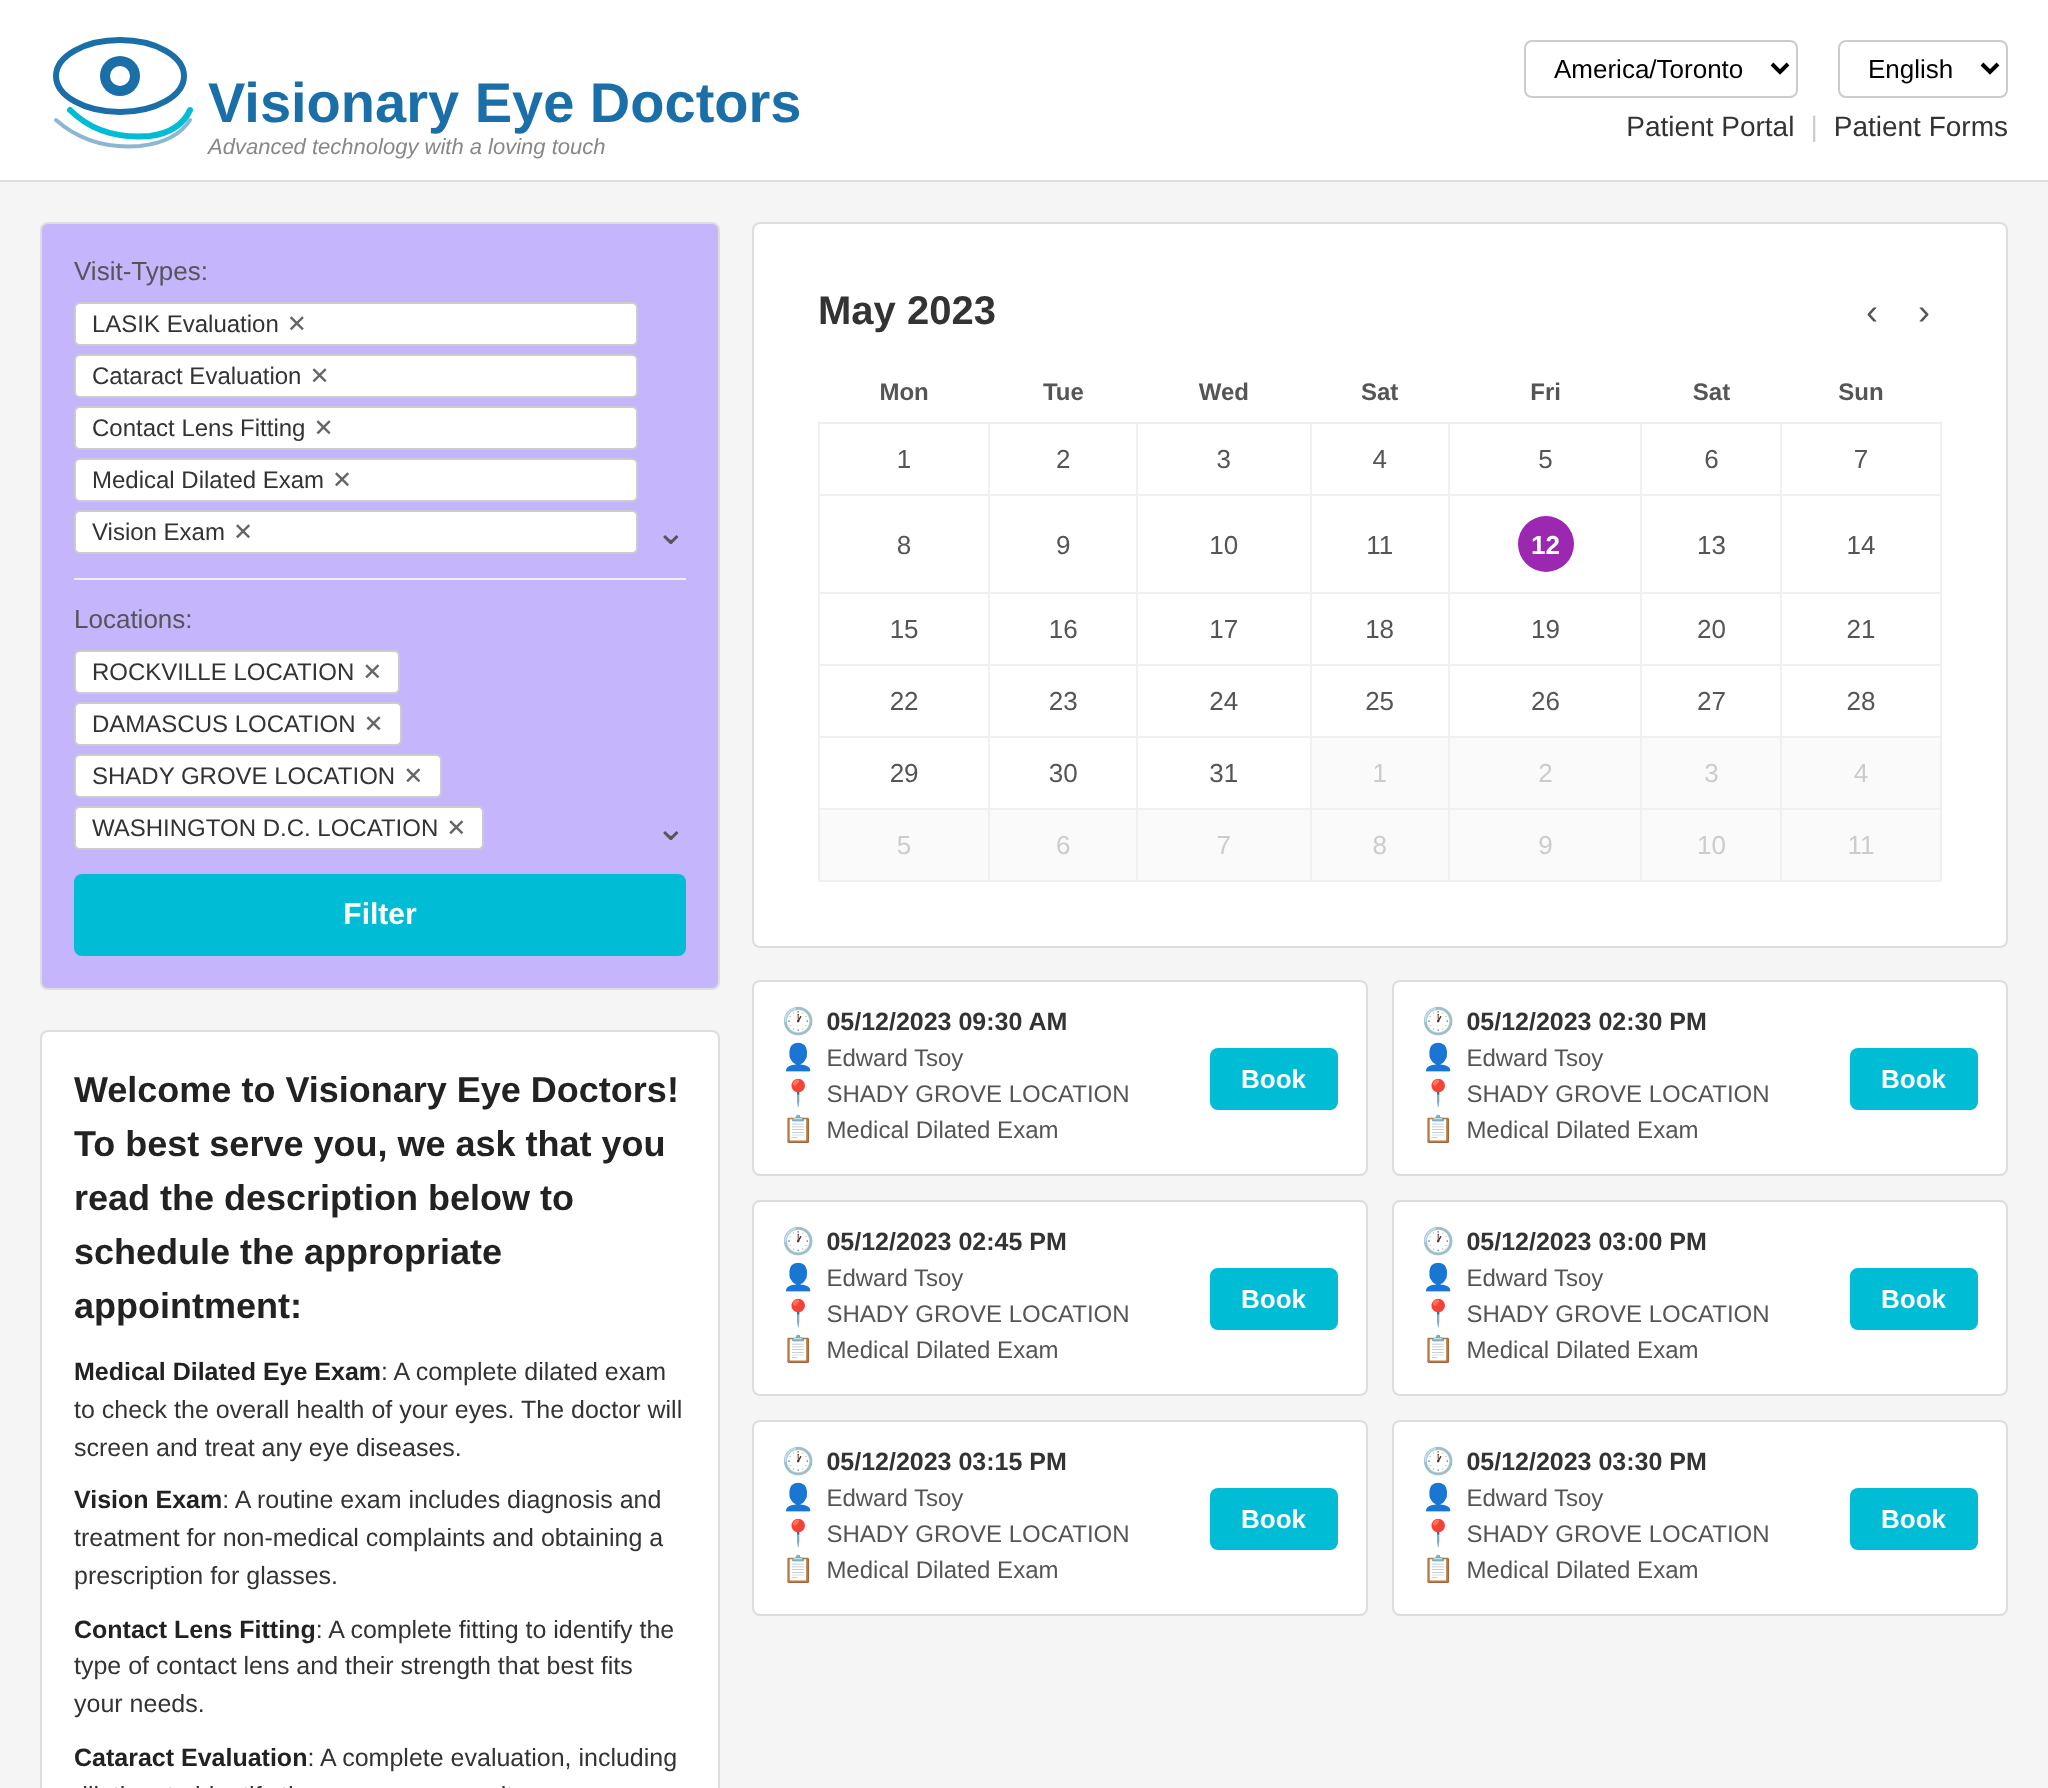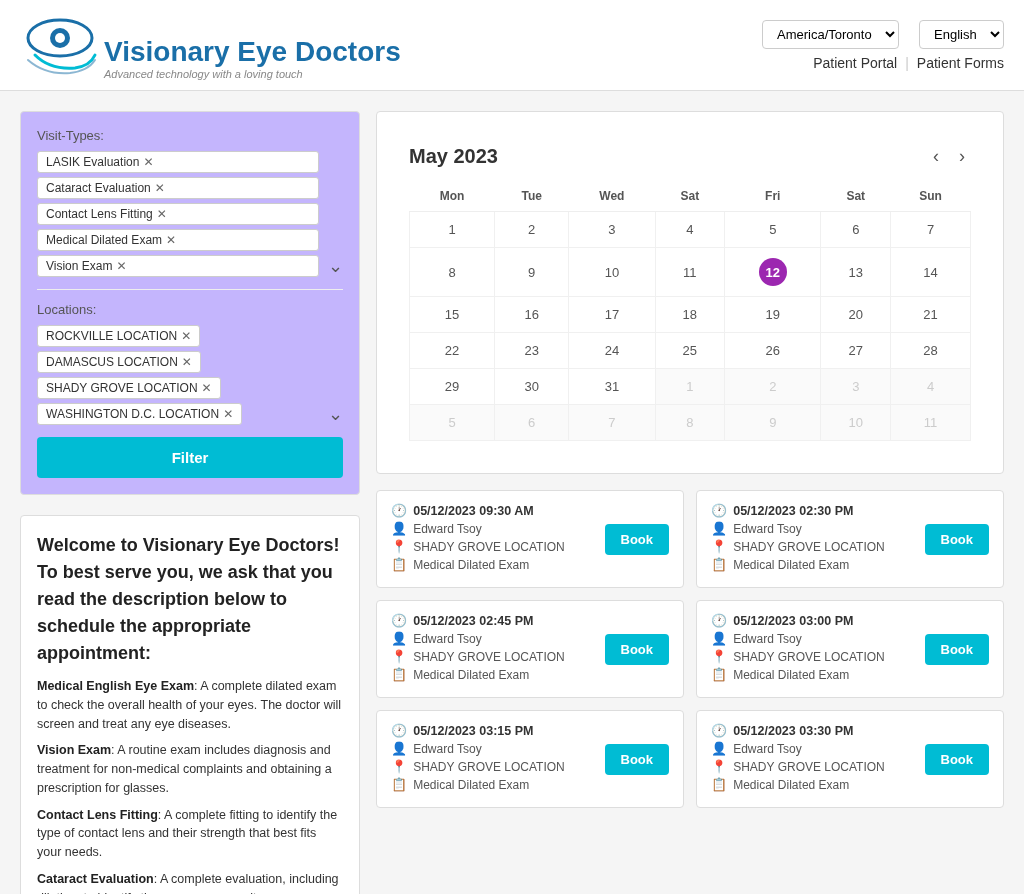--- a/index.html
+++ b/index.html
@@ -147,21 +147,21 @@
         </div>
         <span class="dropdown-arrow">⌄</span>
       </div>
 
       <button class="filter-btn">Filter</button>
     </div>
 
     <div class="info-panel">
       <h2>Welcome to Visionary Eye Doctors! To best serve you, we ask that you read the description below to schedule the appropriate appointment:</h2>
       <div class="info-section">
-        <b>Medical English Eye Exam</b><span>: A complete dilated exam to check the overall health of your eyes. The doctor will screen and treat any eye diseases.</span>
+        <b>Medical Dilated Eye Exam</b><span>: A complete dilated exam to check the overall health of your eyes. The doctor will screen and treat any eye diseases.</span>
       </div>
       <div class="info-section">
         <b>Vision Exam</b><span>: A routine exam includes diagnosis and treatment for non-medical complaints and obtaining a prescription for glasses.</span>
       </div>
       <div class="info-section">
         <b>Contact Lens Fitting</b><span>: A complete fitting to identify the type of contact lens and their strength that best fits your needs.</span>
       </div>
       <div class="info-section">
         <b>Cataract Evaluation</b><span>: A complete evaluation, including dilation, to identify the presence, severity,</span>
       </div>

